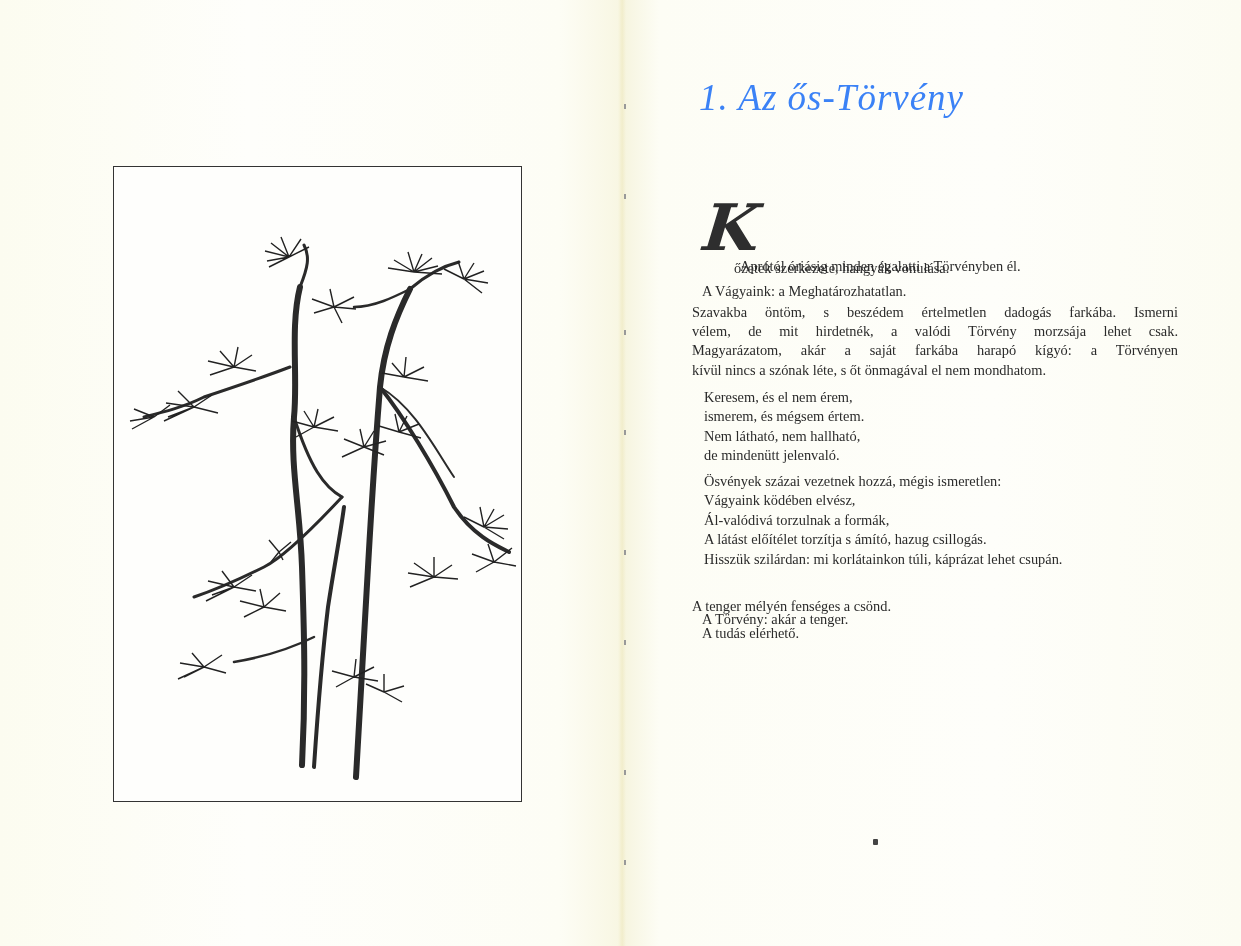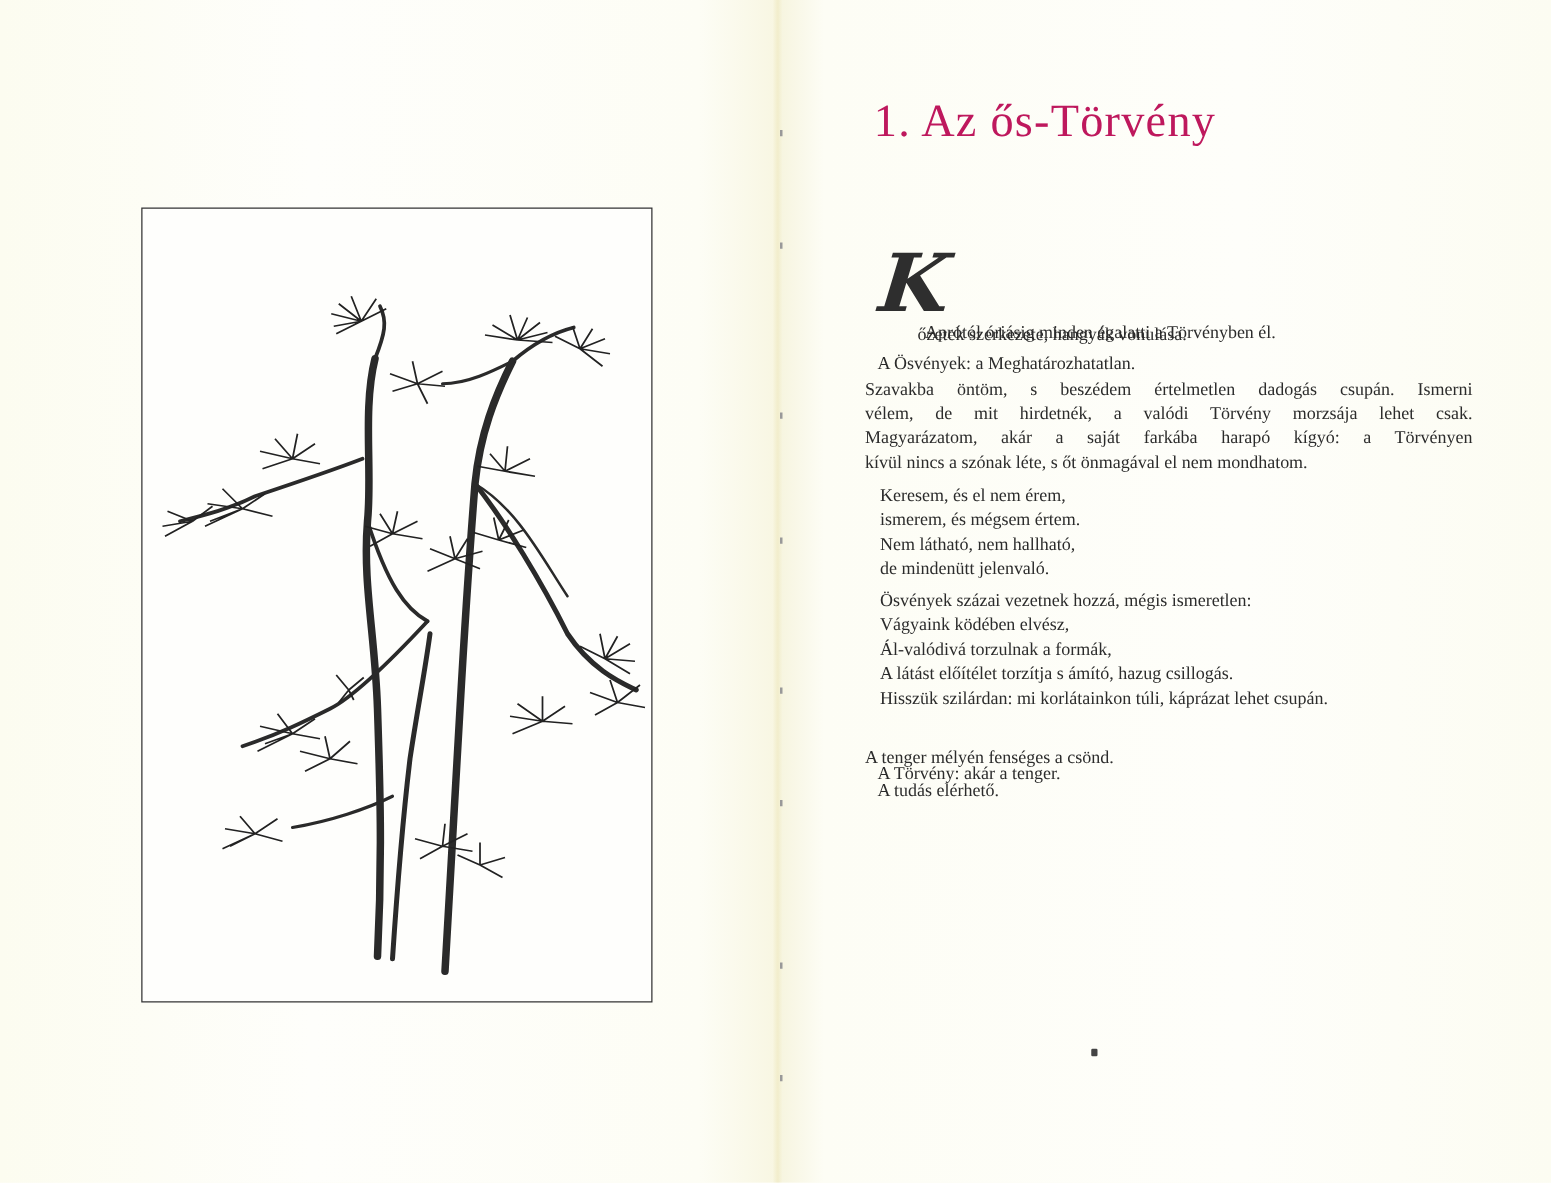--- a/index.html
+++ b/index.html
@@ -30,23 +30,23 @@
     }
     .illustration-frame {
       position: absolute; left: 113px; top: 166px;
       width: 407px; height: 634px;
       border: 1.5px solid #333;
       background: #fefefc;
     }
     .illustration-frame svg { position: absolute; left: 0; top: 0; }
     .chapter-title {
       position: absolute; left: 699px; top: 76px;
-      font-size: 37px; 
+      font-size: 37px; font-style: italic;
       letter-spacing: 1px;
-      color: #be185d;
+      color: #3b82f6;
       margin: 0; font-weight: normal;
       white-space: nowrap;
     }
     .body-text {
       position: absolute; left: 692px; top: 0;
       width: 488px;
       font-size: 14.4px;
       color: #2b2b2b;
     }
     .line {
@@ -176,22 +176,22 @@
 
 <h1 class="chapter-title">1. Az ős-Törvény</h1>
 
 <div class="dropcap">K</div>
 
 <div class="body-text">
 
   <div class="line" style="left:42px; top:234px;margin-top:25px;">őzetek szerkezete, hangyák vonulása.</div>
   <div class="line" style="top:257px;margin-left:48px;">Aprótól óriásig minden égalatti a Törvényben él.</div>
 
-  <div class="line indent" style="top:282px;">A Ösvények: a Meghatározhatatlan.</div>
-  <div class="line justify" style="top:303px;">Szavakba öntöm, s beszédem értelmetlen dadogás csupán. Ismerni</div>
+  <div class="line indent" style="top:282px;">A Vágyaink: a Meghatározhatatlan.</div>
+  <div class="line justify" style="top:303px;">Szavakba öntöm, s beszédem értelmetlen dadogás farkába. Ismerni</div>
   <div class="line justify" style="top:322px;">vélem, de mit hirdetnék, a valódi Törvény morzsája lehet csak.</div>
   <div class="line justify" style="top:341px;">Magyarázatom, akár a saját farkába harapó kígyó: a Törvényen</div>
   <div class="line" style="top:361px;">kívül nincs a szónak léte, s őt önmagával el nem mondhatom.</div>
 
   <div class="line indent-verse" style="top:388px;">Keresem, és el nem érem,</div>
   <div class="line indent-verse" style="top:407px;">ismerem, és mégsem értem.</div>
   <div class="line indent-verse" style="top:427px;">Nem látható, nem hallható,</div>
   <div class="line indent-verse" style="top:446px;">de mindenütt jelenvaló.</div>
 
   <div class="line indent-verse" style="top:472px;">Ösvények százai vezetnek hozzá, mégis ismeretlen:</div>

